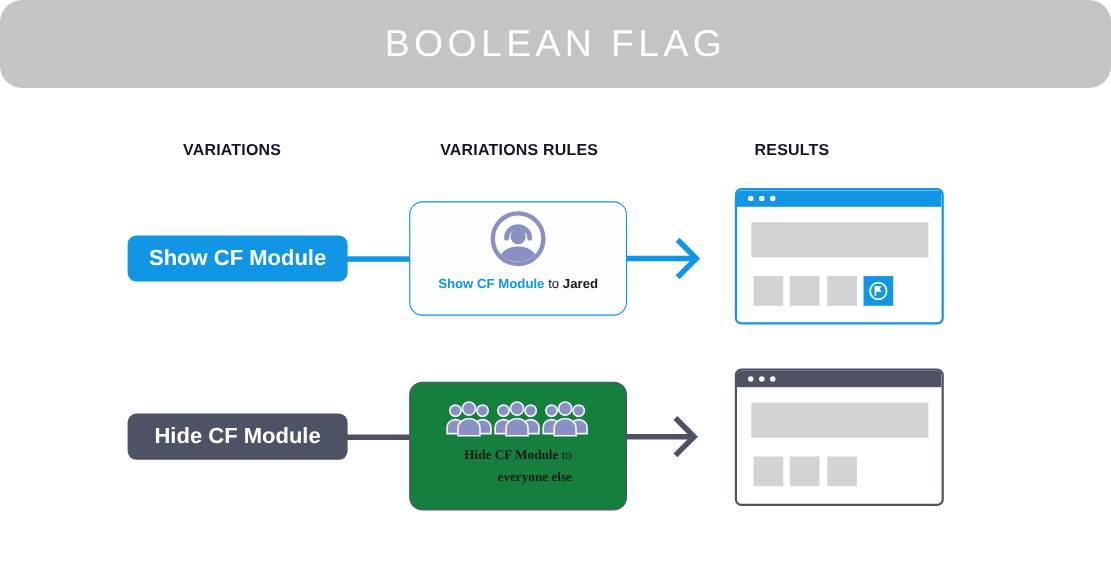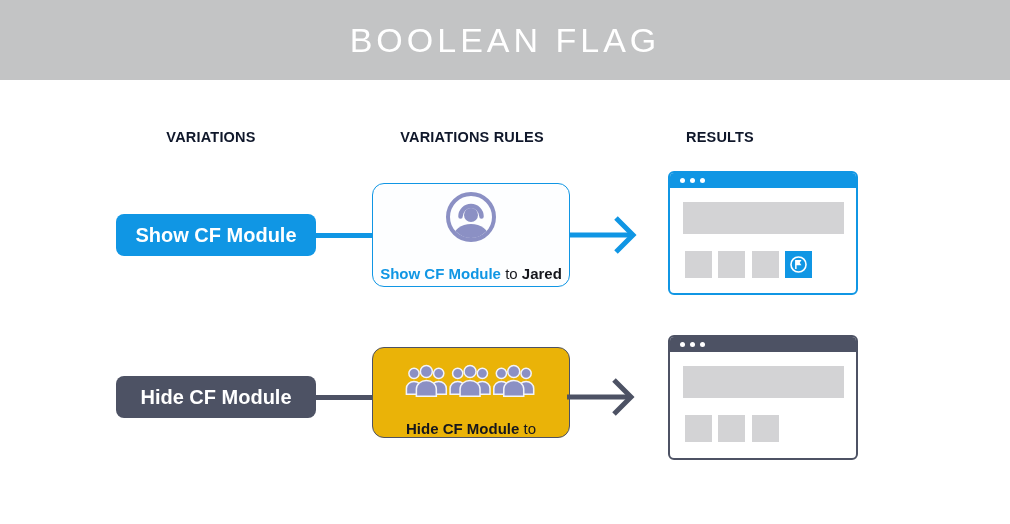--- a/index.html
+++ b/index.html
@@ -2,21 +2,21 @@
 <html><head>
 <meta charset="utf-8">
 <style>
   * { margin:0; padding:0; box-sizing:border-box; }
   body { background:#fff; }
   .canvas { position:relative; width:1010px; height:524px; background:#ffffff;
             font-family:"Liberation Sans", sans-serif; overflow:hidden; }
 
   
   .banner { position:absolute; left:0; top:0; width:1010px; height:80px;
-            background:#c3c4c5; display:flex; align-items:center; justify-content:center; }
+            background:#c3c4c5; display:flex; align-items:center; justify-content:center;border-radius:20px; }
   .banner-title { color:#ffffff; font-size:34px; font-weight:400; letter-spacing:4px;
                   font-stretch:condensed; }
 
   
   .col-header { position:absolute; top:129px; transform:translateX(-50%);
                 font-size:14.5px; font-weight:bold; color:#0f172a; letter-spacing:0.2px;
                 font-stretch:condensed; white-space:nowrap; }
   .col-variations { left:211px; }
   .col-targeting  { left:472px; }
   .col-results    { left:720px; }
@@ -30,25 +30,25 @@
 
   
   .link-line { position:absolute; left:314px; width:60px; height:5px; }
   .link-line.blue { top:233px; background:#1096e4; }
   .link-line.dark { top:395px; background:#4d5264; }
 
   
   .rule-box { position:absolute; left:372px; width:198px; border-radius:12px;
               display:flex; flex-direction:column; align-items:center; }
   .rule-box.blue { top:183px; height:104px; background:#fdfeff; border:1.5px solid #1096e4; }
-  .rule-box.dark { top:347px; height:91px; background:#eab308; border:1.5px solid #4d5264; }
+  .rule-box.dark { top:347px; height:117px; background:#15803d; border:1.5px solid #4d5264;font-family:Liberation Serif, serif; }
   .rule-icon { flex:0 0 auto; }
   .rule-box.blue .rule-icon { margin-top:6px; }
   .rule-box.dark .rule-icon { margin-top:13px; }
-  .rule-text { font-size:15px; color:#16171d; text-align:right; line-height:20px; margin-top:20px; }
+  .rule-text { font-size:12px; color:#16171d; text-align:right; line-height:20px; margin-top:4px; }
   .flag-name-blue { color:#1096e4; font-weight:bold; }
   .flag-name-dark { color:#16171d; font-weight:bold; }
   .rule-target { font-weight:bold; }
   .rule-target-line { display:block; font-weight:bold; }
 
   
   .arrow { position:absolute; width:82px; height:44px; }
   .arrow.blue { left:569px; top:213px; }
   .arrow.dark { left:567px; top:375px; }
 
@@ -156,20 +156,21 @@
           <circle cx="34" cy="10" r="5.4"></circle>
             <path d="M26,32 v-6 a8,7.5 0 0 1 16,0 v6 z"></path>
           <circle cx="21" cy="8" r="6.3"></circle>
             <path d="M10.5,34 v-7.5 a10.5,9 0 0 1 21,0 v7.5 z"></path>
         </g>
       </g>
     </svg>
     <div class="rule-text">
       <span class="flag-name-dark">Hide CF Module</span>
       <span>to</span>
+      <span class="rule-target-line">everyone else</span>
     </div>
   </div>
 
   <svg class="arrow dark" viewBox="0 0 82 44">
     <line x1="0" y1="22" x2="64" y2="22" stroke="#4d5264" stroke-width="5"></line>
     <polyline points="47,5 64,22 47,39" fill="none" stroke="#4d5264" stroke-width="5"></polyline>
   </svg>
 
   <div class="browser dark">
     <div class="titlebar dark">

